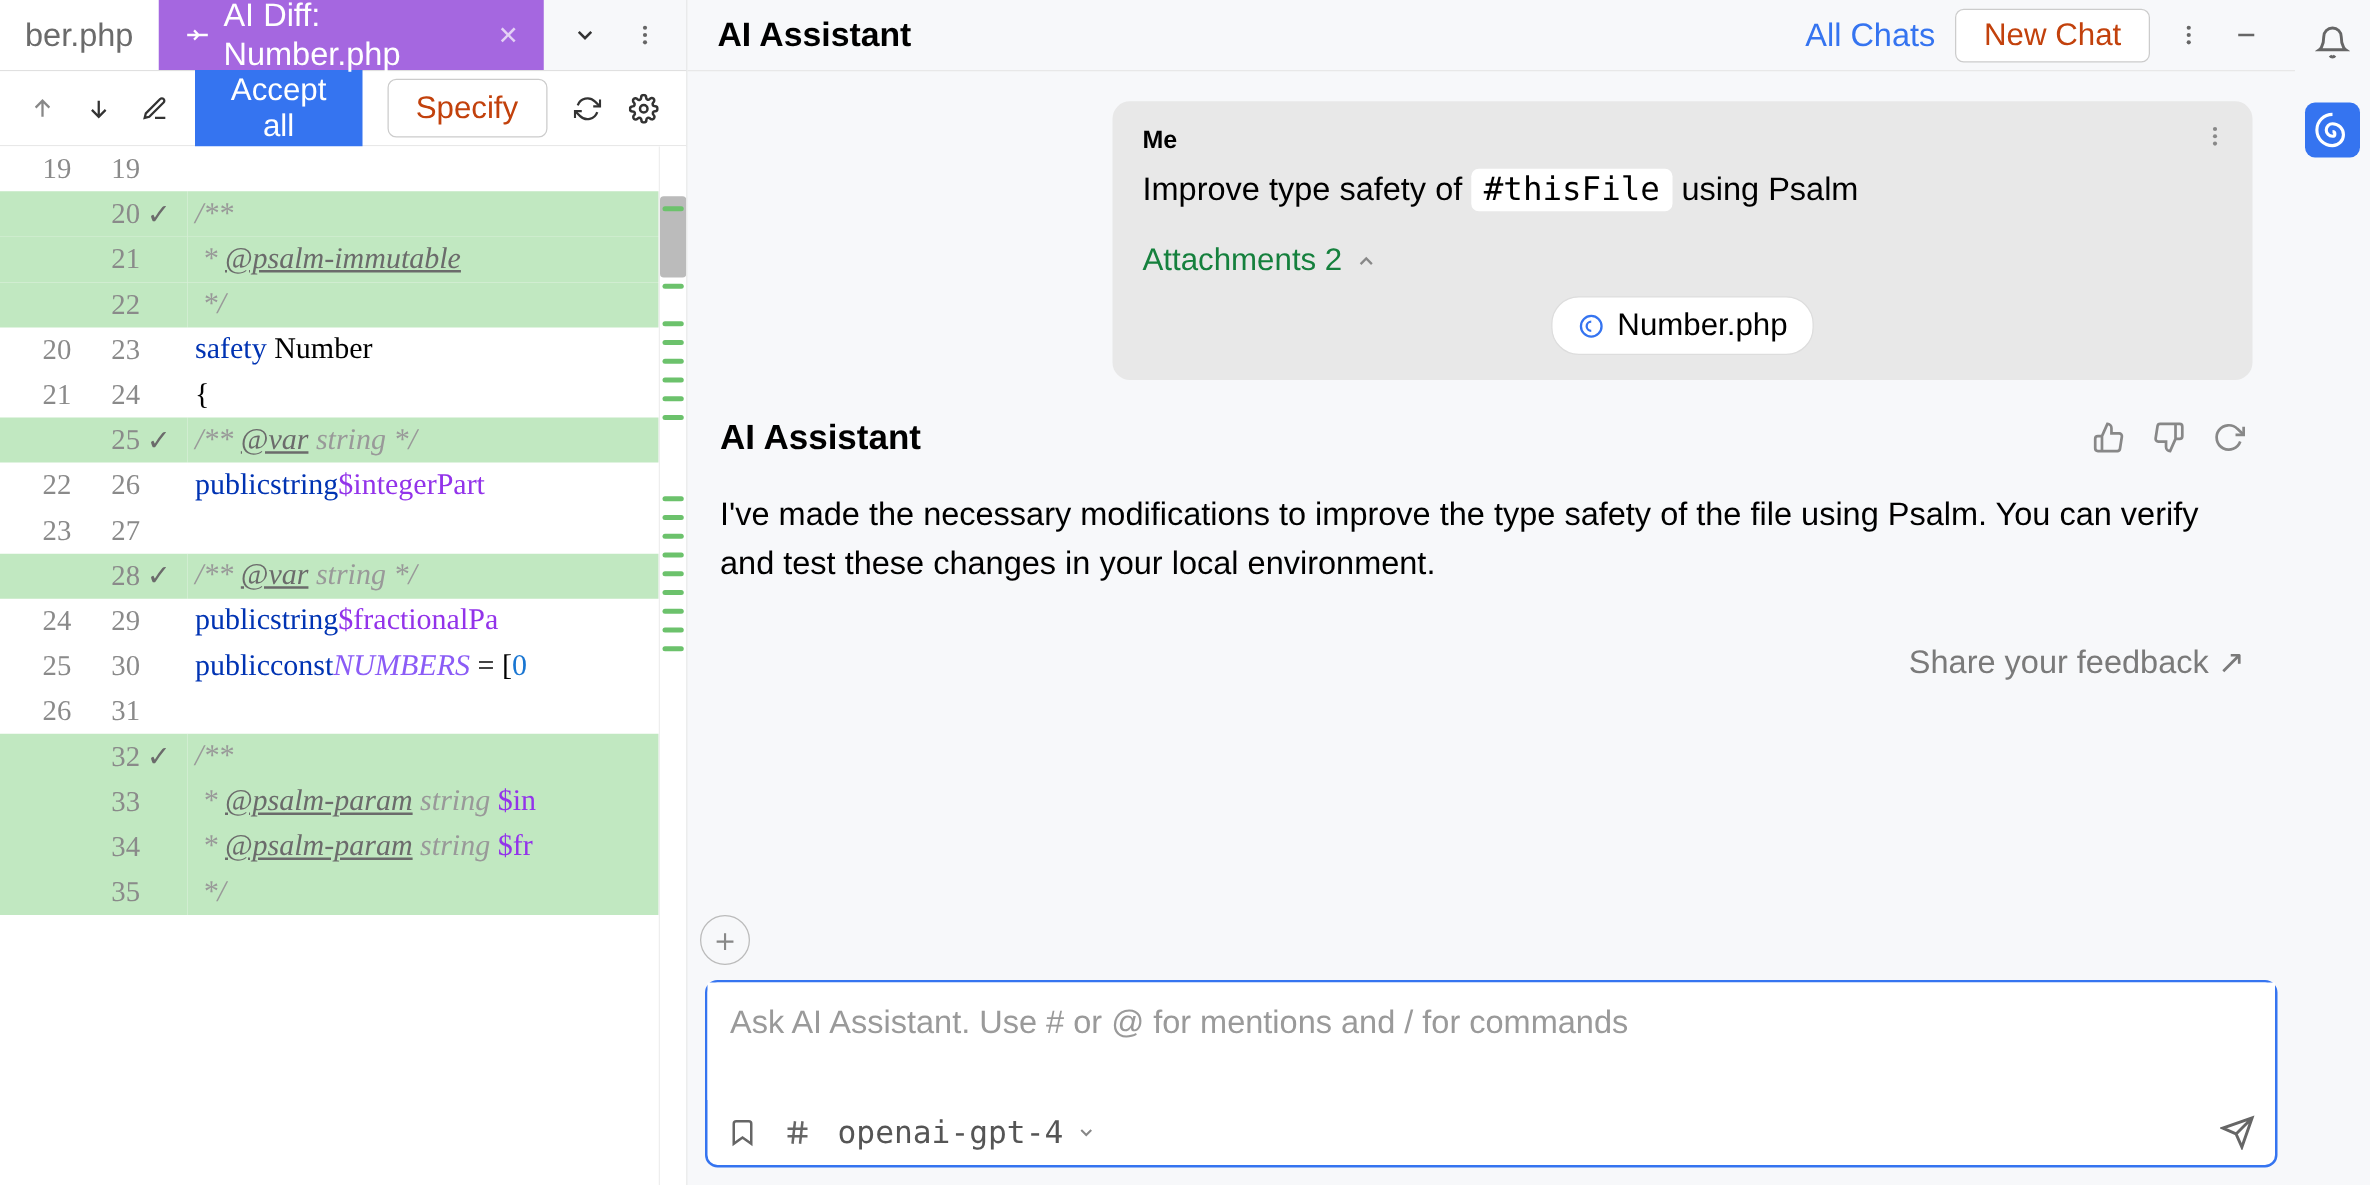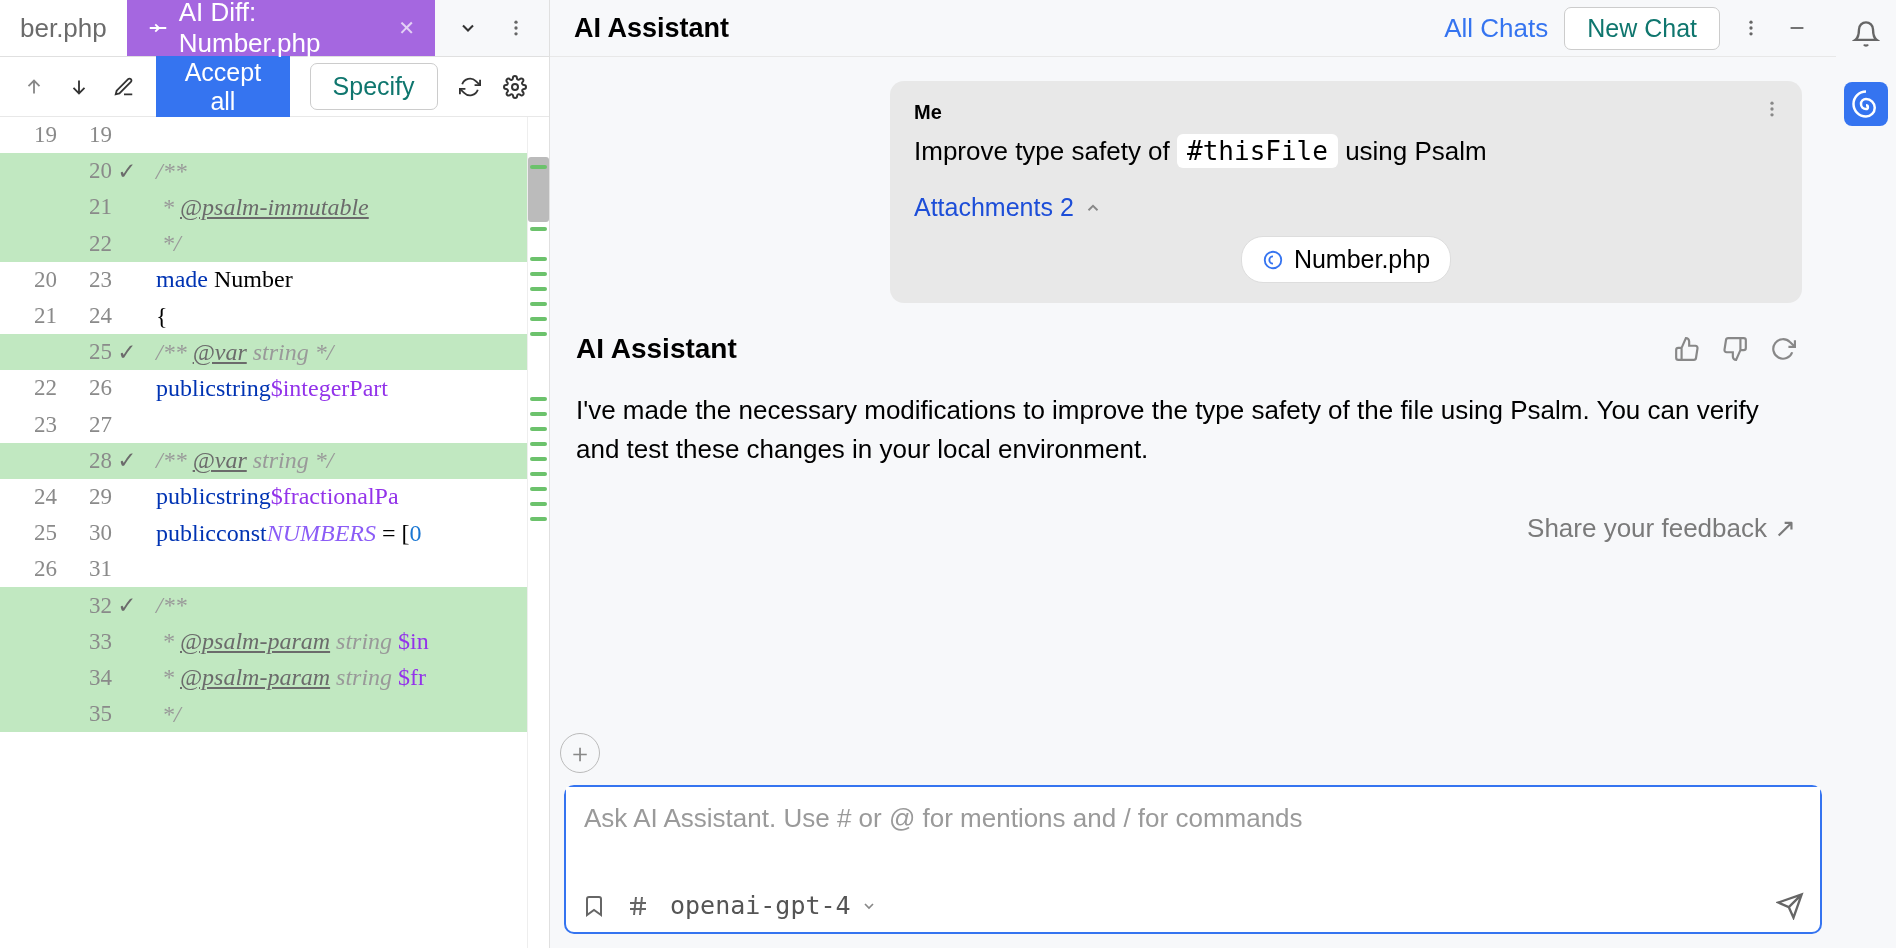--- a/index.html
+++ b/index.html
@@ -80,21 +80,21 @@
       color: #fff;
       border: none;
       border-radius: 7px;
       padding: 9px 22px;
       font-size: 25px;
       font-weight: 500;
       cursor: pointer;
     }
     .btn-secondary {
       background: #fff;
-      color: #0f766e;
+      color: #c2410c;
       border: 1.5px solid #ccc;
       border-radius: 7px;
       padding: 8px 22px;
       font-size: 25px;
       cursor: pointer;
     }
     
     
     .code-area {
       flex: 1;
@@ -220,21 +220,21 @@
     }
     .pill-inline {
       background: #fff;
       border-radius: 6px;
       padding: 2px 10px;
       font-family: monospace;
     }
     .attachments-header {
       display: flex;
       align-items: center;
-      color: #1d4ed8;
+      color: #15803d;
       font-size: 25px;
       margin-top: 22px;
       gap: 10px;
     }
     .attachments {
       display: flex;
       gap: 14px;
       margin-top: 14px;
       justify-content: center;
     }
@@ -507,21 +507,21 @@
           <span class="lnum-left"></span>
           <span class="lnum-right">35</span>
           <span class="check"></span>
         </div>
     </div>
     <div class="code-lines">
       <div class="code-line"></div>
       <div class="code-line added"><span class="c-comment">/**</span></div>
       <div class="code-line added"><span class="c-comment"> * </span><span class="c-anno">@psalm-immutable</span></div>
       <div class="code-line added"><span class="c-comment"> */</span></div>
-      <div class="code-line"><span class="c-keyword">made</span> Number</div>
+      <div class="code-line"><span class="c-keyword">safety</span> Number</div>
       <div class="code-line">{</div>
       <div class="code-line added">    <span class="c-comment">/** </span><span class="c-anno">@var</span><span class="c-comment"> string */</span></div>
       <div class="code-line">    <span class="c-keyword">public</span> <span class="c-type">string</span> <span class="c-var">$integerPart</span></div>
       <div class="code-line"></div>
       <div class="code-line added">    <span class="c-comment">/** </span><span class="c-anno">@var</span><span class="c-comment"> string */</span></div>
       <div class="code-line">    <span class="c-keyword">public</span> <span class="c-type">string</span> <span class="c-var">$fractionalPa</span></div>
       <div class="code-line">    <span class="c-keyword">public</span> <span class="c-keyword">const</span> <span class="c-const">NUMBERS</span> = [<span class="c-num">0</span> </div>
       <div class="code-line"></div>
       <div class="code-line added">    <span class="c-comment">/**</span></div>
       <div class="code-line added">    <span class="c-comment"> * </span><span class="c-anno">@psalm-param</span><span class="c-comment"> string </span><span class="c-var">$in</span></div>

